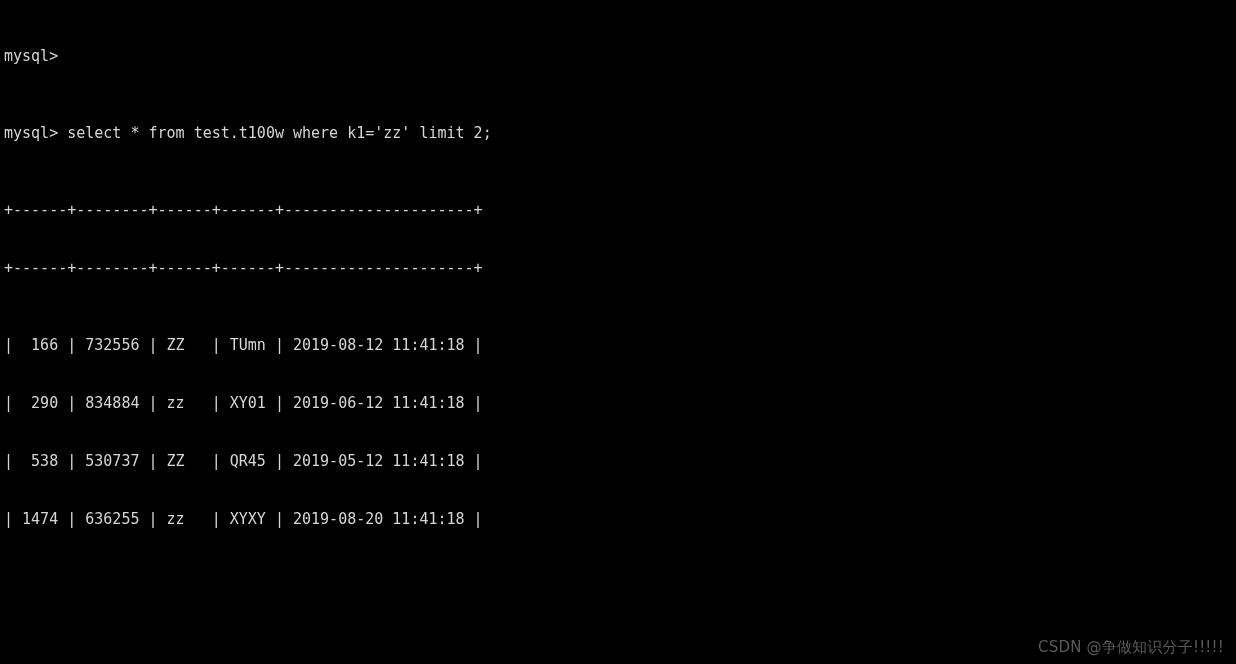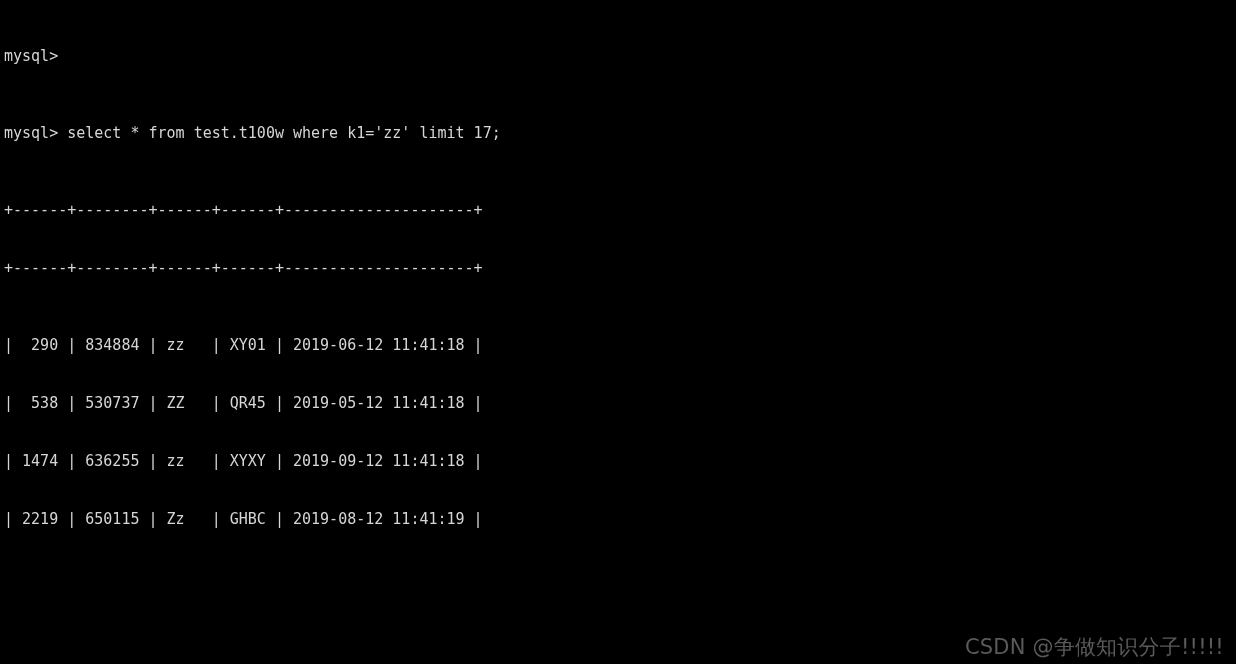--- a/index.html
+++ b/index.html
@@ -42,42 +42,42 @@
     white-space: pre;
     height: 19.3px;
     font-family: "DejaVu Sans Mono", "Liberation Mono", monospace;
   }
   #watermark {
     position: absolute;
     right: 12px;
     bottom: 7px;
     color: #5a5a5a;
     font-family: "DejaVu Sans", "Liberation Sans", sans-serif;
-    font-size: 21px;
+    font-size: 15px;
     letter-spacing: 0.2px;
     white-space: pre;
   }
 </style>
 </head>
 <body>
 
 <div id="terminal">
   <div id="screen">
 
     <div class="line">mysql&gt;</div>
 
-    <div class="line"><span>mysql&gt;</span><span> </span><span>select * from test.t100w where k1='zz' limit 17;</span></div>
+    <div class="line"><span>mysql&gt;</span><span> </span><span>select * from test.t100w where k1='zz' limit 2;</span></div>
 
     <div class="line">+------+--------+------+------+---------------------+</div>
     <div class="line">+------+--------+------+------+---------------------+</div>
 
+    <div class="line">|  166 | 732556 | ZZ   | TUmn | 2019-08-12 11:41:18 |</div>
     <div class="line">|  290 | 834884 | zz   | XY01 | 2019-06-12 11:41:18 |</div>
     <div class="line">|  538 | 530737 | ZZ   | QR45 | 2019-05-12 11:41:18 |</div>
-    <div class="line">| 1474 | 636255 | zz   | XYXY | 2019-09-12 11:41:18 |</div>
-    <div class="line">| 2219 | 650115 | Zz   | GHBC | 2019-08-12 11:41:19 |</div>
+    <div class="line">| 1474 | 636255 | zz   | XYXY | 2019-08-20 11:41:18 |</div>
     
     
     
     
     
 
     
     
 
     

